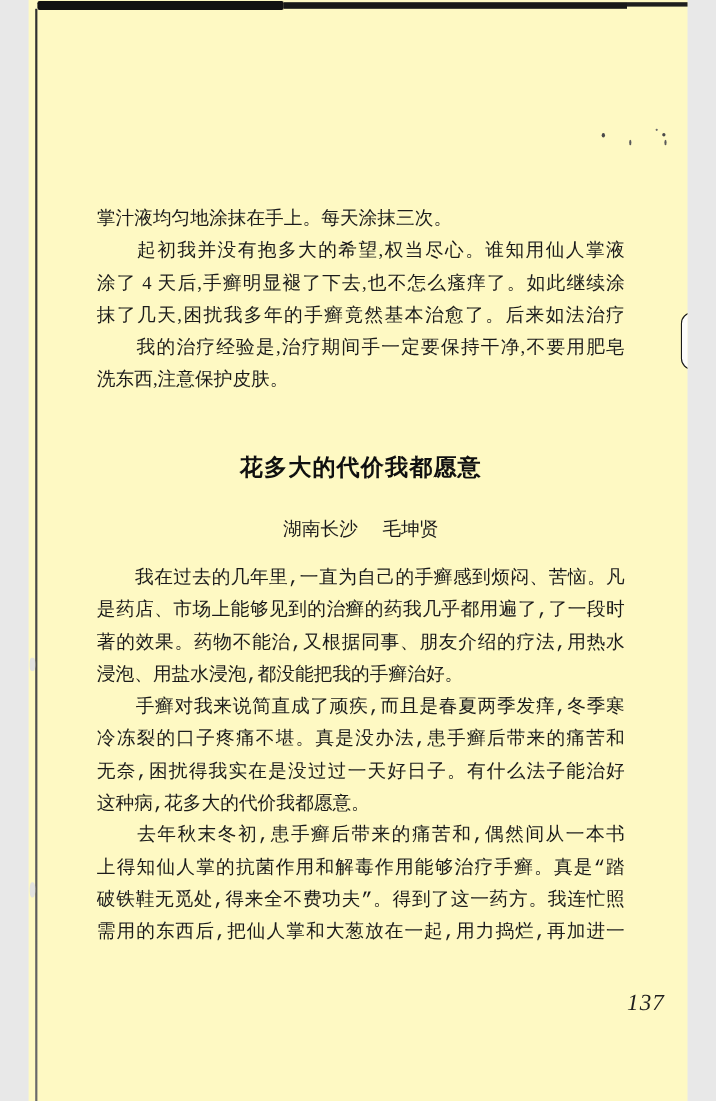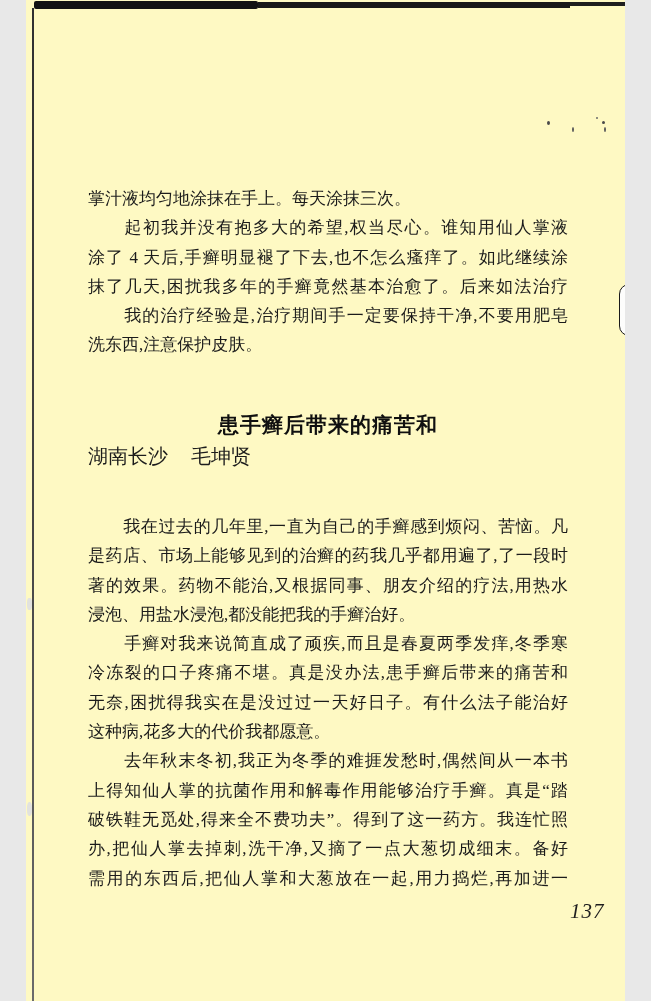--- a/index.html
+++ b/index.html
@@ -32,33 +32,33 @@
   .smudge { position:absolute; background:#e2e2df; border-radius:40%; }
   .sm1 { left:1px; top:598px; width:5px; height:12px; }
   .sm2 { left:1px; top:802px; width:5px; height:14px; }
 
   
   .body-lines {
     position:absolute; left:62px; width:480px;
     color:#1b1b1b; font-size:17px;
   }
   .sec1 { top:184px; }
-  .sec2 { top:512px; }
+  .sec2 { top:512px;font-family:Liberation Mono, monospace; }
   .line { height:29.3px; line-height:29.3px; overflow:hidden; }
   .line.j { text-align:justify; text-align-last:justify; }
   .line.e { text-align:left; }
 
   .heading {
     position:absolute; left:62px; top:410px; width:480px; margin:0;
     text-align:center; font-size:21px; font-weight:bold;
     letter-spacing:1px; color:#101010; line-height:30px;
   }
   .byline {
-    position:absolute; left:62px; top:444px; width:480px;
-    text-align:left; font-size:20px; color:#1c1c1c; line-height:24px;
+    position:absolute; left:62px; top:469px; width:480px;
+    text-align:center; font-size:17px; color:#1c1c1c; line-height:24px;
   }
   .byline .author { margin-left:18px; }
 
   
   .chapter-box {
     position:absolute; left:593px; top:284px; width:26px; height:50px;
     border:1.6px solid #1a1a1a; border-radius:10px; background:#fdfdfc;
     display:flex; flex-direction:column; align-items:center; justify-content:center;
     color:#111;
   }
@@ -103,39 +103,38 @@
 
   <div class="body-lines sec1">
     <div class="line e">掌汁液均匀地涂抹在手上。每天涂抹三次。</div>
     <div class="line j">　　起初我并没有抱多大的希望,权当尽心。谁知用仙人掌液</div>
     <div class="line j">涂了 4 天后,手癣明显褪了下去,也不怎么瘙痒了。如此继续涂</div>
     <div class="line j">抹了几天,困扰我多年的手癣竟然基本治愈了。后来如法治疗</div>
     <div class="line j">　　我的治疗经验是,治疗期间手一定要保持干净,不要用肥皂</div>
     <div class="line e">洗东西,注意保护皮肤。</div>
   </div>
 
-  <h1 class="heading">患手癣后带来的痛苦和</h1>
+  <h1 class="heading">花多大的代价我都愿意</h1>
   <div class="byline">
     <span>湖南长沙</span>
     <span class="author">毛坤贤</span>
   </div>
 
   <div class="body-lines sec2">
     <div class="line j">　　我在过去的几年里,一直为自己的手癣感到烦闷、苦恼。凡</div>
     <div class="line j">是药店、市场上能够见到的治癣的药我几乎都用遍了,了一段时间</div>
     <div class="line j">著的效果。药物不能治,又根据同事、朋友介绍的疗法,用热水</div>
     <div class="line e">浸泡、用盐水浸泡,都没能把我的手癣治好。</div>
     <div class="line j">　　手癣对我来说简直成了顽疾,而且是春夏两季发痒,冬季寒</div>
     <div class="line j">冷冻裂的口子疼痛不堪。真是没办法,患手癣后带来的痛苦和</div>
     <div class="line j">无奈,困扰得我实在是没过过一天好日子。有什么法子能治好</div>
     <div class="line e">这种病,花多大的代价我都愿意。</div>
-    <div class="line j">　　去年秋末冬初,我正为冬季的难捱发愁时,偶然间从一本书</div>
+    <div class="line j">　　去年秋末冬初,患手癣后带来的痛苦和,偶然间从一本书</div>
     <div class="line j">上得知仙人掌的抗菌作用和解毒作用能够治疗手癣。真是“踏</div>
     <div class="line j">破铁鞋无觅处,得来全不费功夫”。得到了这一药方。我连忙照</div>
-    <div class="line j">办,把仙人掌去掉刺,洗干净,又摘了一点大葱切成细末。备好</div>
     <div class="line j">需用的东西后,把仙人掌和大葱放在一起,用力捣烂,再加进一</div>
   </div>
 
   <div class="chapter-box">
     <span class="cb-char">第</span>
     <span class="cb-num">3</span>
     <span class="cb-char">章</span>
   </div>
   <div class="chapter-title">仙人掌的药用与治疗</div>
 

